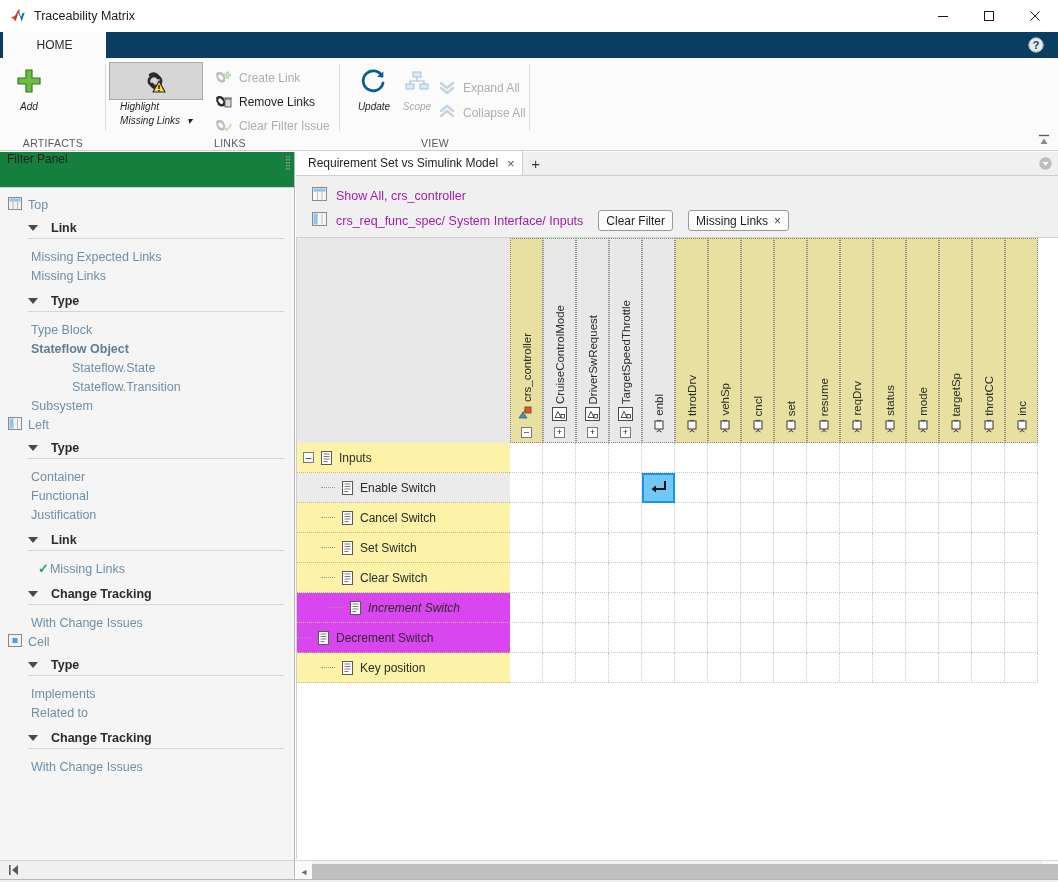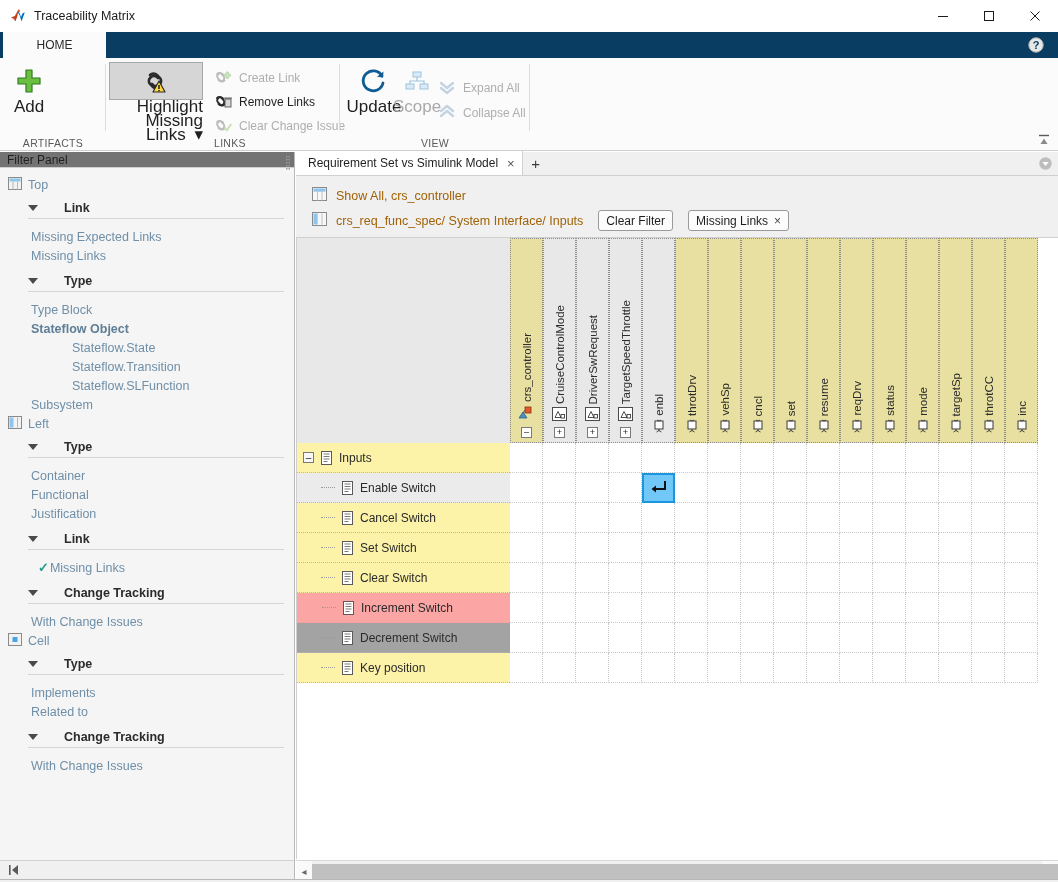--- a/index.html
+++ b/index.html
@@ -52,61 +52,61 @@
   }
   .rgroup .gsep {
     position: absolute; right: 0; top: 6px; bottom: 20px; width: 1px; background: #dddddd;
   }
   .bigbtn {
     position: absolute; top: 4px; display: flex; flex-direction: column;
     align-items: center; width: 58px;
   }
   .bigbtn .bicon { height: 38px; display: flex; align-items: center; justify-content: center; }
   .bigbtn .blabel {
-    font-size: 17px; color: #1f1f1f; text-align: right; line-height: 14px;
+    font-size: 10px; color: #1f1f1f; text-align: left; line-height: 14px; font-style: italic;
   }
   .bigbtn.disabled .blabel { color: #a9a9a9; }
   .bigbtn.pressed .bicon {
     background: #d6d6d6; border: 1px solid #a8a8a8; width: 94px; height: 38px;
   }
   .smallrow {
     position: absolute; display: flex; align-items: center; height: 24px; gap: 7px;
   }
   .smallrow .slabel { font-size: 12px; color: #1f1f1f; white-space: nowrap; }
   .smallrow.disabled .slabel { color: #aeaeae; }
   .ribbon-collapse {
     position: absolute; right: 6px; bottom: 2px; width: 16px; height: 16px;
   }
 
   
   .fp {
     position: absolute; left: 0; top: 152px; width: 295px; height: 730px;
     background: #f5f5f5; border-right: 1px solid #b8b8b8;
   }
   .fp-header {
-    height: 16px; background: #737373; border-bottom: 1px solid #cfcfcf;
-    display: flex; align-items: flex-end; padding-left: 7px;
+    height: 36px; background: #15803d; border-bottom: 1px solid #cfcfcf;
+    display: flex; align-items: flex-start; padding-left: 7px;
     font-size: 12px; color: #1f1f1f; position: relative;
   }
   .fp-grip {
     position: absolute; right: 4px; top: 4px; width: 4px; height: 14px;
   }
   .fp-body { position: relative; height: 685px; overflow: hidden; padding-top: 7px; }
   .fp-footer {
     position: absolute; bottom: 0; left: 0; right: 0; height: 22px;
     background: #f0f0f0; border-top: 1px solid #d2d2d2;
     display: flex; align-items: center; padding-left: 8px;
   }
   .grp-root {
     display: flex; align-items: center; gap: 6px; height: 20px;
     padding-left: 8px; margin-bottom: 2px;
   }
   .grp-root .rlabel { font-size: 12.5px; color: #6f8fa8; }
   .sec {
-    display: flex; align-items: center; gap: 26px; height: 22px;
+    display: flex; align-items: center; gap: 13px; height: 22px;
     margin-left: 28px; margin-right: 10px;
     border-bottom: 1px solid #d5d5d5;
   }
   .sec .sec-label { font-size: 12.5px; font-weight: bold; color: #2b2b2b; }
   .tri {
     width: 0; height: 0; border-left: 5px solid transparent;
     border-right: 5px solid transparent; border-top: 6px solid #4a4a4a;
   }
   .fitem {
     height: 19px; display: flex; align-items: center;
@@ -143,21 +143,21 @@
   }
   .tab-right-btn {
     position: absolute; right: 5px; top: 4px; width: 15px; height: 15px;
   }
 
   .crumbbar {
     height: 62px; background: #f0f0f0; border-bottom: 1px solid #cfcfcf;
     padding: 7px 0 0 16px;
   }
   .crumbrow { display: flex; align-items: center; gap: 9px; height: 25px; }
-  .crumb-link { font-size: 12.5px; color: #a16207; }
+  .crumb-link { font-size: 12.5px; color: #a21caf; }
   .pill {
     height: 21px; border: 1px solid #9a9a9a; border-radius: 3px;
     background: #fcfcfc; display: flex; align-items: center;
     padding: 0 7px; font-size: 12px; color: #1f1f1f; margin-left: 6px;
   }
   .pill .px { margin-left: 6px; color: #4a4a4a; font-size: 12px; }
 
   
   .matrix-wrap {
     position: relative; height: 621px; background: #ffffff;
@@ -334,21 +334,21 @@
       </div>
 
       <div class="smallrow disabled" style="left:108px;top:56px;">
         <span>
           <svg width="18" height="16" viewBox="0 0 18 16">
             <path d="M3 5 a3.2 3.2 0 0 1 4.5 0 l2 2 a3.2 3.2 0 0 1 -4.5 4.5 l-.6 -.6" fill="none" stroke="#bdbdbd" stroke-width="1.8" stroke-linecap="round"></path>
             <path d="M10.5 11.5 a3.2 3.2 0 0 1 -4.5 0 l-2 -2 a3.2 3.2 0 0 1 4.5 -4.5 l.6 .6" fill="none" stroke="#bdbdbd" stroke-width="1.8" stroke-linecap="round"></path>
             <path d="M10.5 10.5 l2.4 2.6 l4.4 -6" fill="none" stroke="#cfe0b8" stroke-width="2"></path>
           </svg>
         </span>
-        <span class="slabel">Clear Change Issue</span>
+        <span class="slabel">Clear Filter Issue</span>
       </div>
 
       <div class="glabel" style="left:108px;width:126px;text-align:left;">LINKS</div>
       <div class="gsep"></div>
     </div>
 
     <div class="rgroup" style="left:340px;width:190px;">
       <div class="bigbtn" style="left:5px;">
         <div class="bicon">
           <svg width="28" height="28" viewBox="0 0 28 28">
@@ -459,23 +459,20 @@
           <span>Type Block</span>
         </div>
       <div class="fitem bold">
           <span>Stateflow Object</span>
         </div>
       <div class="fitem indent">
           <span>Stateflow.State</span>
         </div>
       <div class="fitem indent">
           <span>Stateflow.Transition</span>
-        </div>
-      <div class="fitem indent">
-          <span>Stateflow.SLFunction</span>
         </div>
       <div class="fitem">
           <span>Subsystem</span>
         </div>
 
       <div class="grp-root">
         <span>
           <svg width="14" height="13" viewBox="0 0 14 13">
             <rect x="0.5" y="0.5" width="13" height="12" fill="#f2f2f2" stroke="#8a8a8a"></rect>
             <rect x="1.5" y="1.5" width="4" height="10" fill="#8fc5ea"></rect>
@@ -921,21 +918,21 @@
               <div class="cell" style="left: 297px; width: 33px;"></div>
               <div class="cell" style="left: 330px; width: 33px;"></div>
               <div class="cell" style="left: 363px; width: 33px;"></div>
               <div class="cell" style="left: 396px; width: 33px;"></div>
               <div class="cell" style="left: 429px; width: 33px;"></div>
               <div class="cell" style="left: 462px; width: 33px;"></div>
               <div class="cell" style="left: 495px; width: 33px;"></div>
             </div>
           </div>
           <div class="mrow">
-            <div class="rowlabel" style="background: #fca5a5; padding-left: 25px;">
+            <div class="rowlabel" style="background: #d946ef; padding-left: 32px; font-style: italic;">
               <span class="dots" style="border-top: 1px dotted rgb(154, 154, 154);"></span>
               <span style="display: inline-flex;">
                 <svg width="13" height="14" viewBox="0 0 13 14">
                   <rect x="1.5" y="0.5" width="10" height="13" fill="#ffffff" stroke="#5a5a5a"></rect>
                   <g stroke="#7a7a7a" stroke-width="1">
                     <line x1="3.5" y1="3" x2="9.5" y2="3"></line>
                     <line x1="3.5" y1="5.5" x2="9.5" y2="5.5"></line>
                     <line x1="3.5" y1="8" x2="9.5" y2="8"></line>
                     <line x1="3.5" y1="10.5" x2="7.5" y2="10.5"></line>
                   </g>
@@ -956,21 +953,21 @@
               <div class="cell" style="left: 297px; width: 33px;"></div>
               <div class="cell" style="left: 330px; width: 33px;"></div>
               <div class="cell" style="left: 363px; width: 33px;"></div>
               <div class="cell" style="left: 396px; width: 33px;"></div>
               <div class="cell" style="left: 429px; width: 33px;"></div>
               <div class="cell" style="left: 462px; width: 33px;"></div>
               <div class="cell" style="left: 495px; width: 33px;"></div>
             </div>
           </div>
           <div class="mrow">
-            <div class="rowlabel" style="background: #a3a3a3; padding-left: 24px; text-align: center;">
+            <div class="rowlabel" style="background: #d946ef;  text-align: center;">
               <span class="dots" style="border-top: 1px dotted rgb(154, 154, 154);"></span>
               <span style="display: inline-flex;">
                 <svg width="13" height="14" viewBox="0 0 13 14">
                   <rect x="1.5" y="0.5" width="10" height="13" fill="#ffffff" stroke="#5a5a5a"></rect>
                   <g stroke="#7a7a7a" stroke-width="1">
                     <line x1="3.5" y1="3" x2="9.5" y2="3"></line>
                     <line x1="3.5" y1="5.5" x2="9.5" y2="5.5"></line>
                     <line x1="3.5" y1="8" x2="9.5" y2="8"></line>
                     <line x1="3.5" y1="10.5" x2="7.5" y2="10.5"></line>
                   </g>

